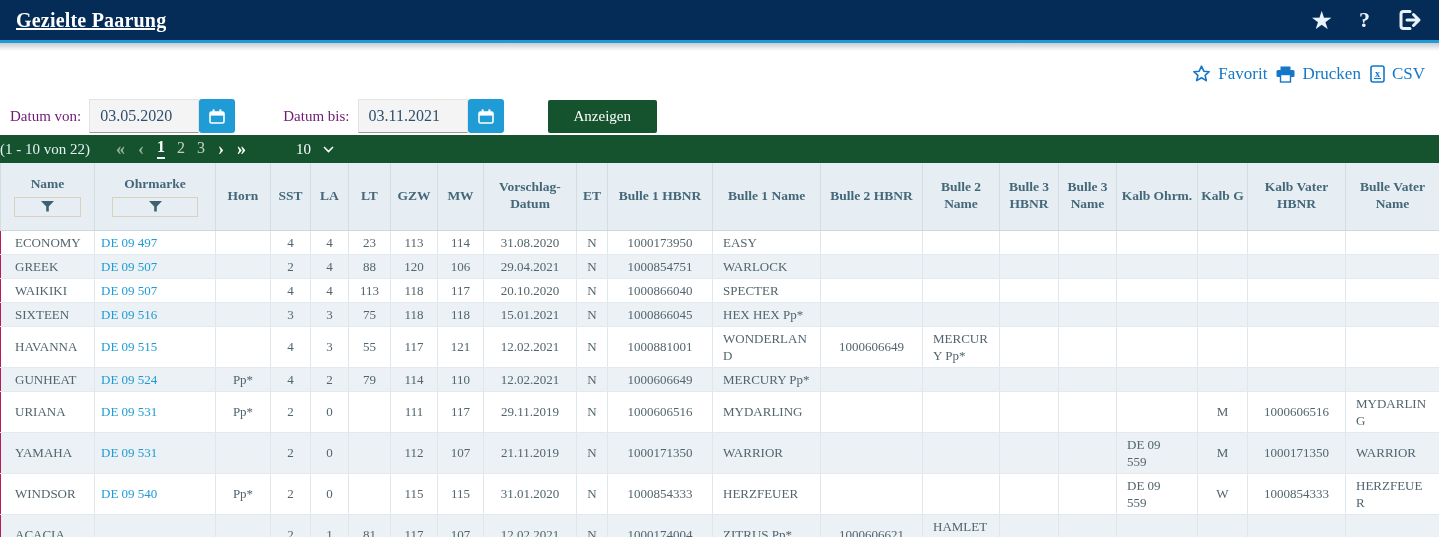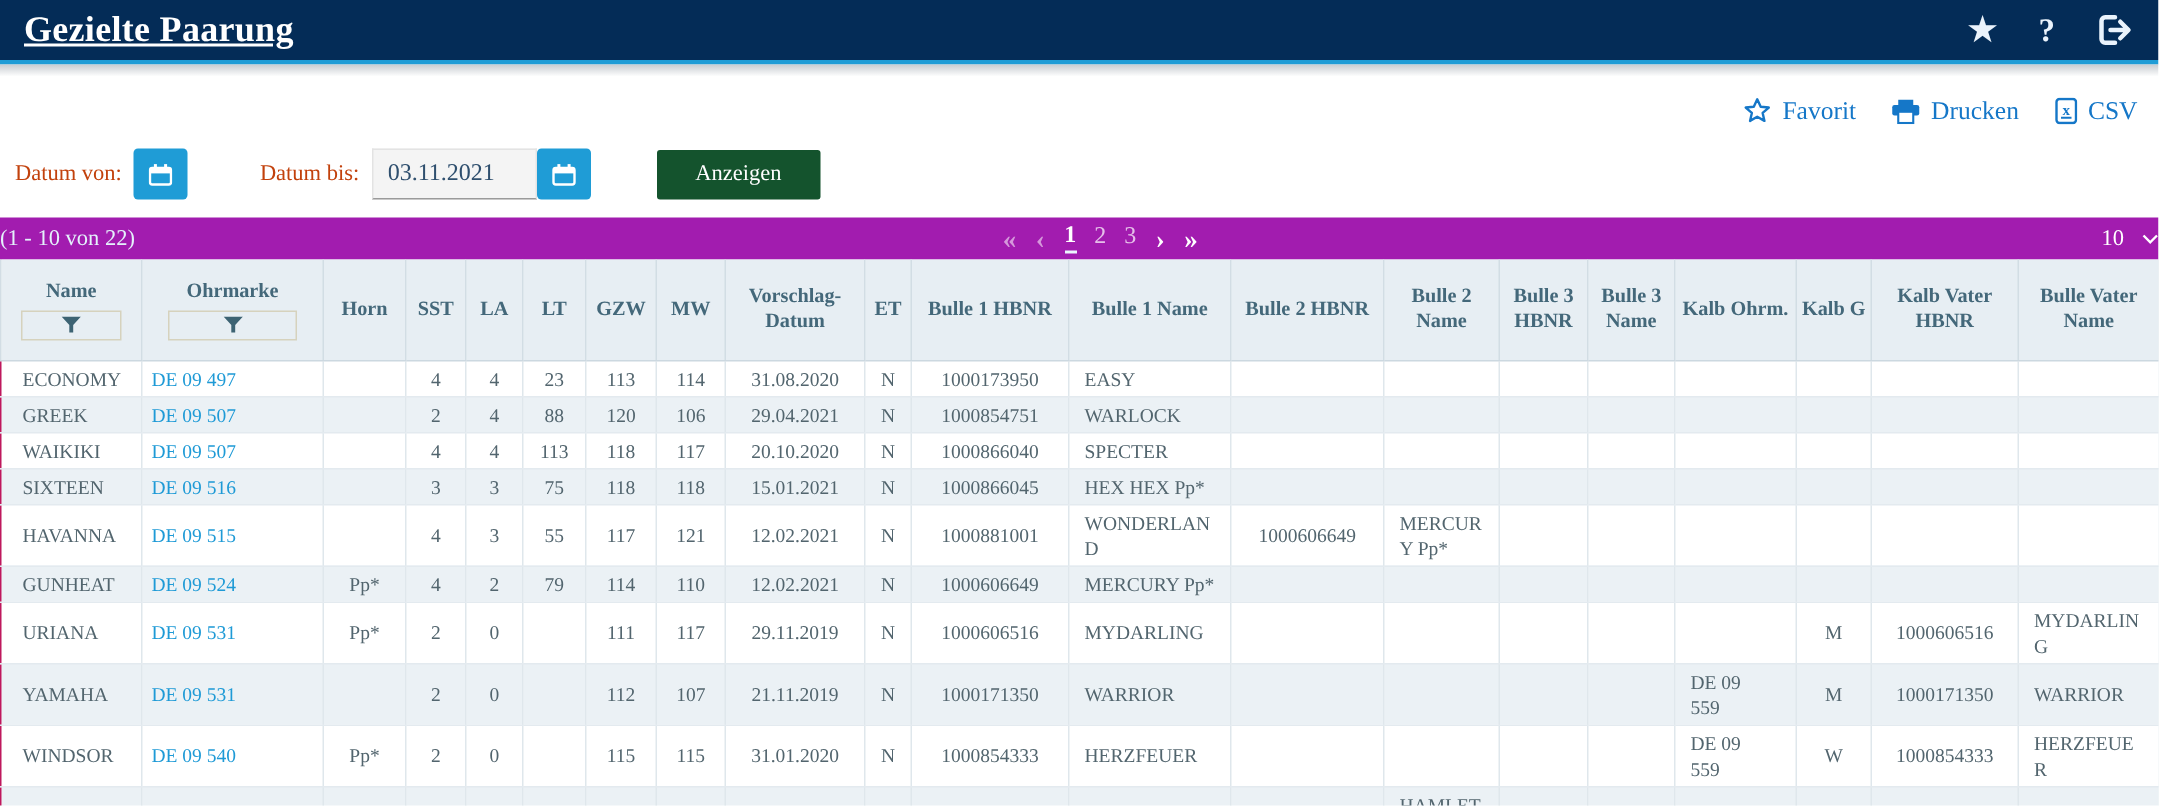--- a/index.html
+++ b/index.html
@@ -2,51 +2,51 @@
 <html><head>
 <meta charset="utf-8">
 <style>
   * { margin:0; padding:0; box-sizing:border-box; }
   html,body { width:1439px; height:537px; overflow:hidden; background:#fff;
               font-family:"Liberation Serif","DejaVu Serif",serif; }
 
   
   .topbar { height:40px; background:#042c57; display:flex; align-items:center;
             justify-content:space-between; padding:0 16px; }
-  .topbar-title { color:#fff; font-size:24px; font-weight:bold;
+  .topbar-title { color:#fff; font-size:20px; font-weight:bold;
                   text-decoration:underline; letter-spacing:.2px; cursor:pointer; }
   .topbar-icons { display:flex; align-items:center; gap:26px; }
   .ti-star { color:#eaf3fc; font-size:25px; line-height:1; cursor:pointer; }
   .ti-help { color:#eaf3fc; font-size:22px; font-weight:bold; cursor:pointer; }
   .ti-logout { cursor:pointer; display:flex; }
   .accent-strip { height:3px; background:#1f9cd6; }
   .shadow-strip { height:8px; background:linear-gradient(#c7ccd1,#ffffff); }
 
   
   .actionbar { display:flex; justify-content:flex-end; align-items:center;
-               gap:24px; padding:8px 14px 0 0; height:38px; }
+               gap:9px; padding:8px 14px 0 0; height:38px; }
   .actionlink { display:flex; align-items:center; gap:7px; color:#1577c8;
                 font-size:17px; cursor:pointer; }
   .actionlink svg { display:block; }
 
   
   .filterrow { display:flex; align-items:center; margin:10px 0 0 10px; height:34px; }
-  .f-label { font-size:15px; color:#c2410c; margin-right:8px; }
+  .f-label { font-size:15px; color:#701a75; margin-right:8px; }
   .f-input { width:110px; height:34px; background:#f4f4f4; border:1px solid #e3e3e3;
              border-bottom:1px solid #9a9a9a; font-size:16px; color:#2f4f6e;
              padding:0 10px; font-family:inherit; }
   .f-calbtn { width:36px; height:34px; background:#1f9cd6; border:none; cursor:pointer;
               border-radius:3px; display:flex; align-items:center; justify-content:center; }
   .gap1 { width:48px; } .gap2 { width:44px; }
   .btn-show { height:33px; padding:0 26px; background:#14532d; color:#fff; border:none;
               border-radius:2px; font-size:15px; font-family:inherit; cursor:pointer; }
 
   
-  .pagebar { margin-top:12px; height:28px; background:#a21caf; display:flex;
-             align-items:center; justify-content:space-between; color:#fff; }
+  .pagebar { margin-top:2px; height:28px; background:#14532d; display:flex;
+             align-items:center; justify-content:flex-start; color:#fff; }
   .pg-range { font-size:15px; color:#e4f2fb; margin-right:26px; }
   .pg-nav { display:flex; align-items:center; gap:13px; }
   .pg-ctl { font-size:18px; font-weight:bold; cursor:pointer; line-height:1; }
   .pg-ctl.dim { color:rgba(255,255,255,.55); }
   .pg-num { font-size:16px; color:rgba(255,255,255,.72); cursor:pointer; line-height:1; padding-bottom:2px; }
   .pg-num.active { color:#fff; font-weight:bold; border-bottom:2px solid #eaf6fd; }
   .pg-size { display:flex; align-items:center; gap:12px; margin-left:50px;
              font-size:15px; color:#fff; cursor:pointer; }
 
   
@@ -107,20 +107,21 @@
       <rect x="1" y="1" width="13" height="16" rx="2" fill="none" stroke="#1577c8" stroke-width="1.6"></rect>
       <text x="7.5" y="11.5" font-size="10" font-weight="bold" text-anchor="middle" fill="#1577c8" font-family="Liberation Serif, serif">x</text>
       <line x1="4" y1="13.5" x2="11" y2="13.5" stroke="#1577c8" stroke-width="1.2"></line>
     </svg>
     <span>CSV</span>
   </span>
 </div>
 
 <div class="filterrow">
   <span class="f-label">Datum von:</span>
+  <input class="f-input" value="03.05.2020" style="">
   <button class="f-calbtn">
     <svg width="16" height="15" viewBox="0 0 16 15">
       <rect x="1" y="3" width="14" height="11" rx="1.5" fill="none" stroke="#fff" stroke-width="1.6"></rect>
       <rect x="1" y="3" width="14" height="3.6" fill="#fff"></rect>
       <rect x="3.6" y="0.4" width="2" height="3.4" fill="#fff"></rect>
       <rect x="10.4" y="0.4" width="2" height="3.4" fill="#fff"></rect>
     </svg>
   </button>
   <span class="gap1"></span>
   <span class="f-label">Datum bis:</span>

